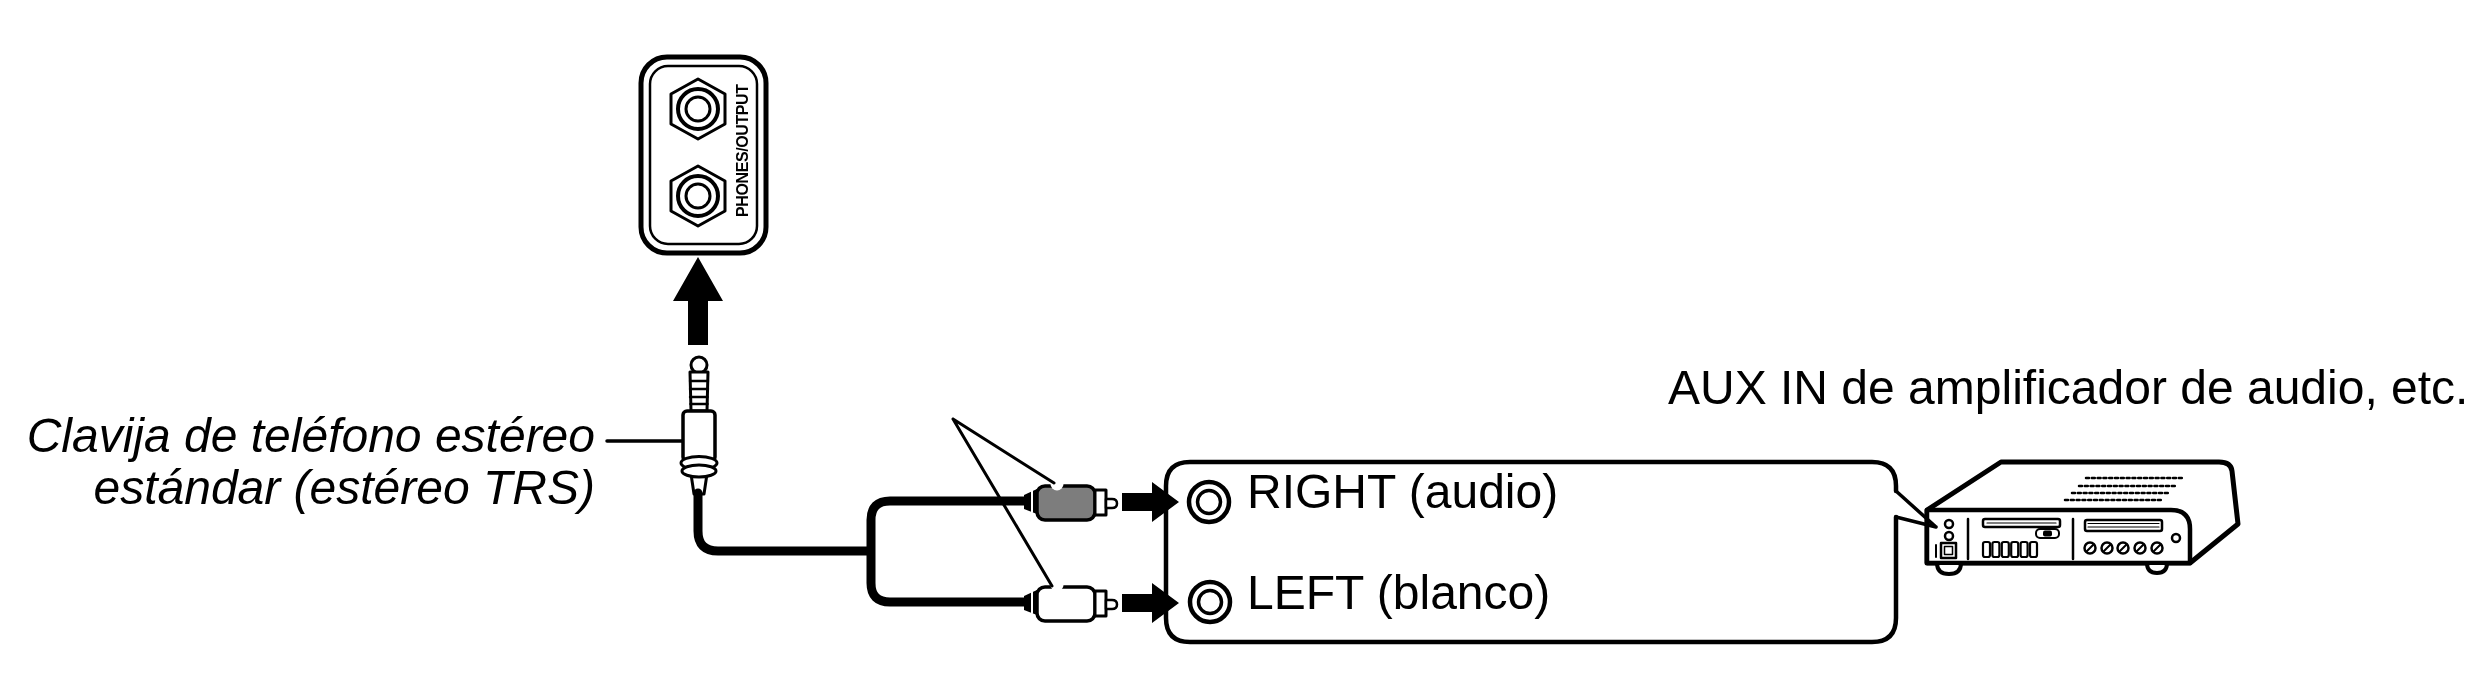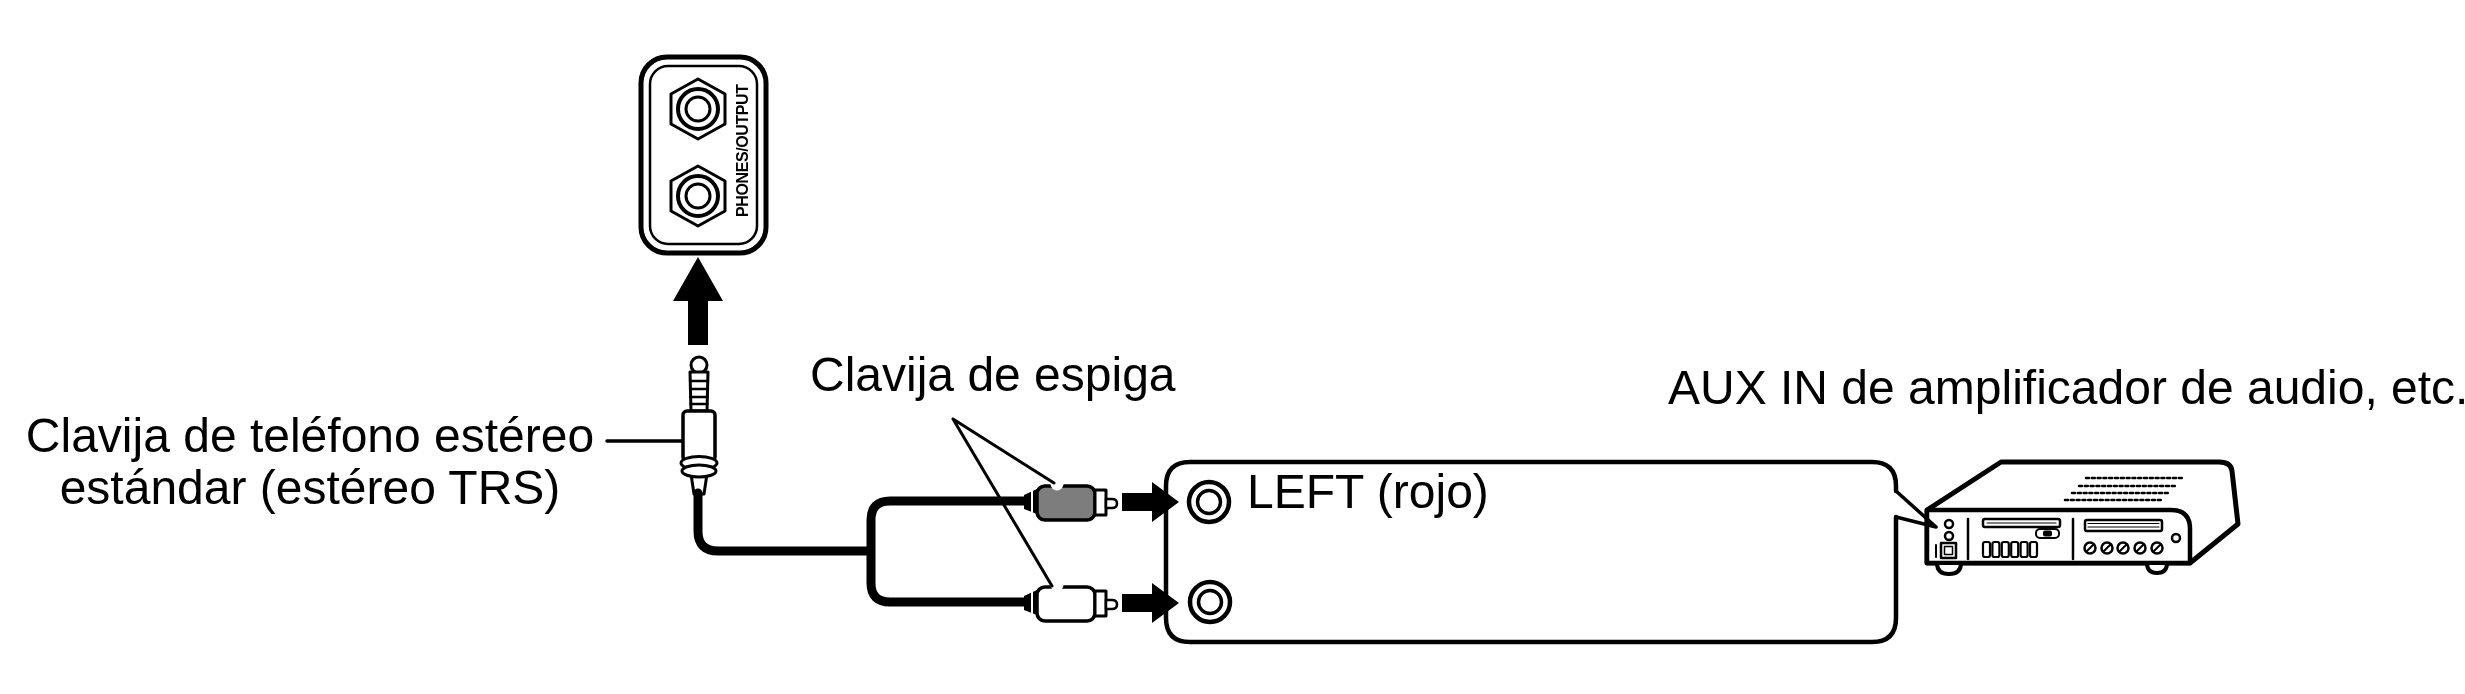--- a/index.html
+++ b/index.html
@@ -1,20 +1,20 @@
 <!DOCTYPE html>
 <html><head>
 <meta charset="utf-8">
 <style>
   html,body{margin:0;padding:0;background:#fff;}
   #stage{position:relative;width:2465px;height:694px;background:#fff;overflow:hidden;
          font-family:"Liberation Sans",sans-serif;color:#000;}
   #art{position:absolute;left:0;top:0;}
   .lbl{position:absolute;font-size:48px;line-height:52px;white-space:nowrap;color:#000;}
-  .lbl-trs{left:25px;top:410px;width:570px;text-align:center;}
+  .lbl-trs{left:25px;top:410px;width:570px;text-align:right;font-style:italic;}
   .lbl-espiga{left:810px;top:349px;}
   .lbl-right{left:1247px;top:466px;}
   .lbl-left{left:1247px;top:567px;}
   .lbl-aux{left:1668px;top:362px;}
   .lbl-phones{left:678px;top:143px;width:130px;height:18px;
               transform:rotate(-90deg);transform-origin:center;
               font-size:16px;font-weight:bold;letter-spacing:-0.4px;
               text-align:center;line-height:18px;}
 </style>
 </head>
@@ -149,19 +149,19 @@
     <path d="M 953,419 L 1054,483 M 953,419 L 1052,586" stroke-width="3"></path>
   </svg>
 
   <div class="lbl lbl-phones">PHONES/OUTPUT</div>
 
   <div class="lbl lbl-trs">
     <div>Clavija de teléfono estéreo</div>
     <div>estándar (estéreo TRS)</div>
   </div>
 
-  <div class="lbl lbl-espiga">Clavija de espiga</div>
 
-  <div class="lbl lbl-right">LEFT (rojo)</div>
+  <div class="lbl lbl-right">RIGHT (audio)</div>
 
+  <div class="lbl lbl-left">LEFT (blanco)</div>
 
   <div class="lbl lbl-aux">AUX IN de amplificador de audio, etc.</div>
 </div>
 
 </body></html>

